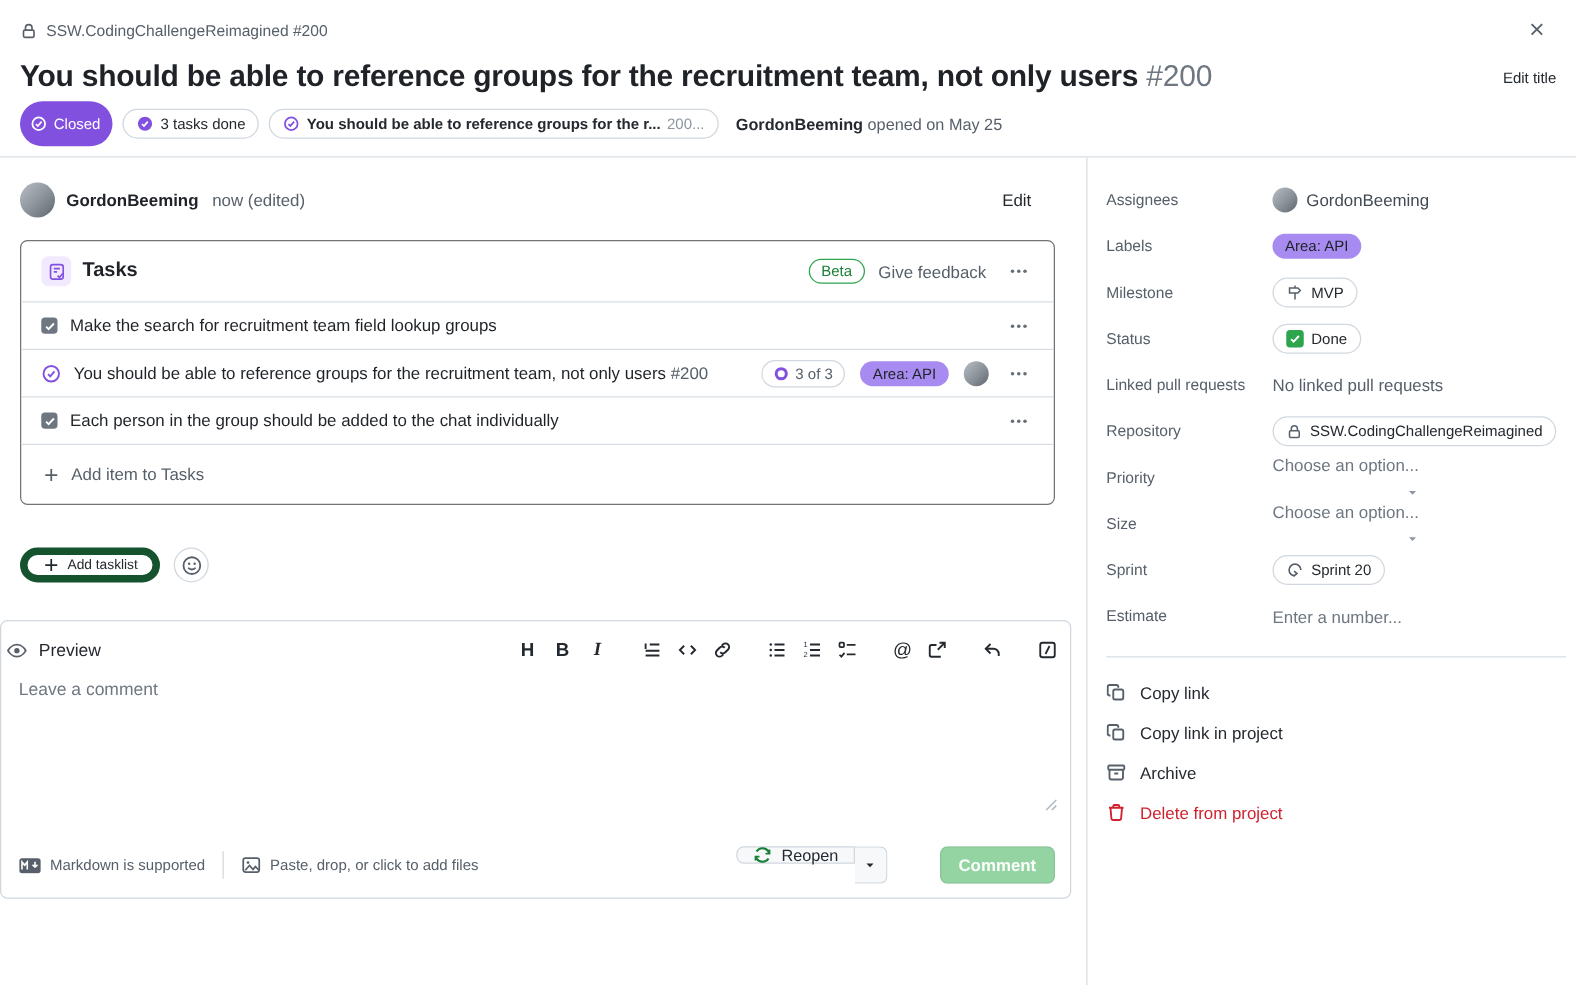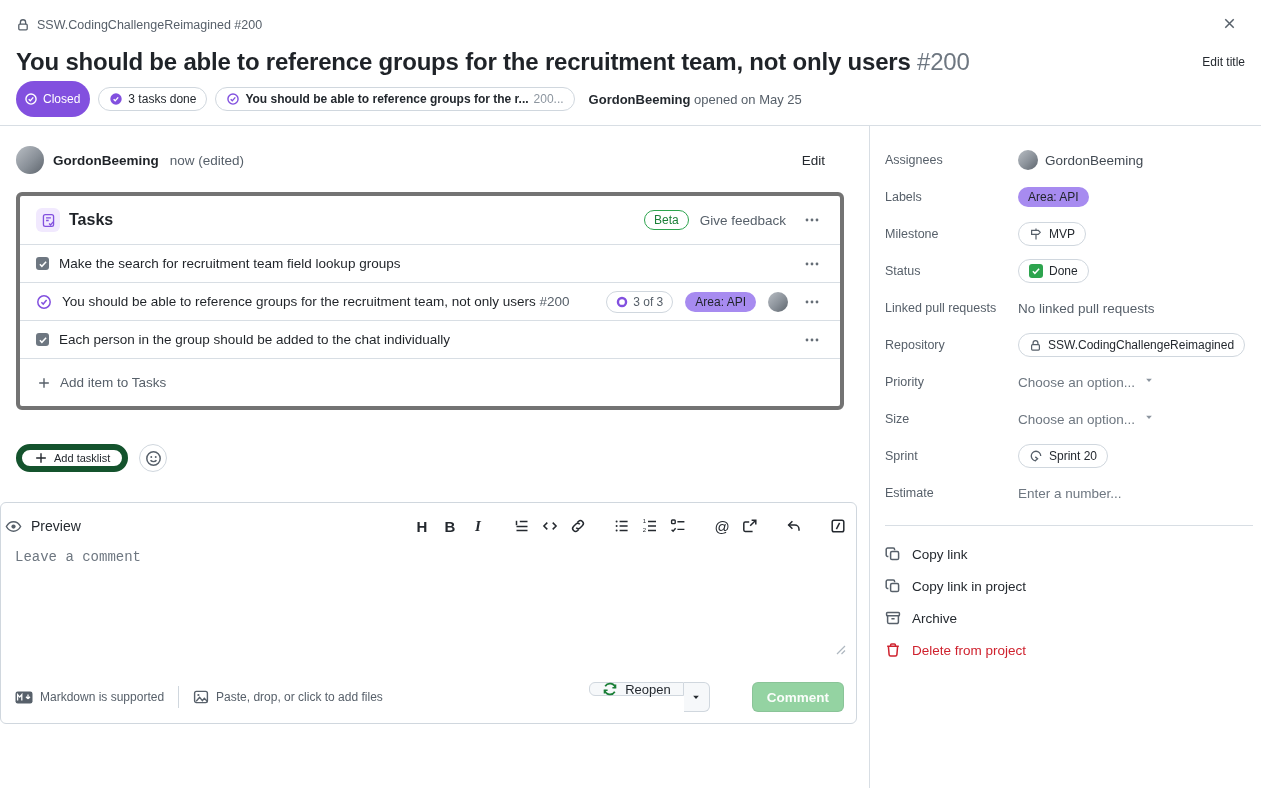--- a/index.html
+++ b/index.html
@@ -31,21 +31,21 @@
 
   
   .comment-head { display:flex; align-items:center; gap:9px; margin:20px 16px 18px 16px; }
   .avatar { border-radius:50%; background:linear-gradient(135deg,#b9bec4 0%,#8a9199 55%,#5d646c 100%); flex:none; }
   .av28 { width:28px; height:28px; } .av20 { width:20px; height:20px; }
   .comment-author { font-weight:600; font-size:13.5px; }
   .comment-time { color:#57606a; font-size:13.5px; margin-left:2px; }
   .edit-link { margin-left:auto; margin-right:28px; background:none; border:none; font-size:13.5px; color:#24292f; cursor:pointer; font-family:inherit; }
 
   
-  .tasks-card { margin:0 25px 0 16px; border:4px solid #737373; border-radius:6px; background:#fff; }
+  .tasks-card { margin:0 25px 0 16px; border:1px solid #737373; border-radius:6px; background:#fff; }
   .tasks-head { display:flex; align-items:center; padding:0 16px; height:48px; }
   .tasks-icon-box { width:24px; height:24px; border-radius:6px; background:#f1e9fe; display:flex; align-items:center; justify-content:center; color:#8250df; }
   .tasks-title { font-size:16px; font-weight:600; margin-left:9px; }
   .beta-pill { margin-left:auto; border:1px solid #2da44e; color:#1a7f37; font-size:12px; font-weight:500; border-radius:999px; height:20px; padding:0 9px; display:flex; align-items:center; background:#fff; }
   .feedback { color:#57606a; font-size:13.5px; margin:0 14px 0 11px; cursor:pointer; }
   .kebab { background:none; border:none; cursor:pointer; padding:2px 4px; color:#656d76; }
   .task-row { display:flex; align-items:center; gap:10px; padding:0 16px; height:38px; border-top:1px solid #d8dee4; font-size:13.5px; }
   .cbx { width:13px; height:13px; border-radius:3px; background:#6e7781; display:flex; align-items:center; justify-content:center; flex:none; cursor:pointer; }
   .task-text { color:#1f2328; }
   .row-kebab { margin-left:auto; }
@@ -65,41 +65,41 @@
   .editor-head { display:flex; align-items:center; padding:0 4px; height:46px; }
   .preview-tab { display:flex; align-items:center; gap:9px; font-size:14px; color:#24292f; cursor:pointer; }
   .toolbar { margin-left:auto; display:flex; align-items:center; }
   .tb-btn { width:28px; height:28px; background:none; border:none; display:flex; align-items:center; justify-content:center; color:#24292f; cursor:pointer; border-radius:4px; }
   .tb-gap { width:16px; }
   .tb-h { font-size:15px; font-weight:600; font-family:"Liberation Sans",sans-serif; }
   .tb-b { font-size:15px; font-weight:700; }
   .tb-i { font-size:15px; font-style:italic; font-family:"Liberation Serif",serif; font-weight:600; }
   .tb-at { font-size:15px; font-weight:400; }
   .editor-body { padding:0 14px; }
-  .editor-body textarea { width:100%; height:118px; border:none; outline:none; resize:none; font-family:Liberation Mono, monospace; font-size:14px; color:#15803d; background:transparent; }
+  .editor-body textarea { width:100%; height:118px; border:none; outline:none; resize:none; font-family:Liberation Sans, sans-serif; font-size:14px; color:#15803d; background:transparent; }
   .editor-body textarea::placeholder { color:#6e7781; }
   .gripper { position:absolute; right:10px; top:142px; color:#afb8c1; }
   .editor-foot { display:flex; align-items:center; height:52px; padding:0 12px 0 14px; }
   .foot-hint { display:flex; align-items:center; gap:7px; font-size:12px; color:#57606a; cursor:pointer; }
   .foot-div { width:1px; height:22px; background:#d0d7de; margin:0 14px; }
   .foot-right { margin-left:auto; display:flex; align-items:center; gap:10px; }
   .reopen-group { display:inline-flex; }
   .reopen-main { display:inline-flex; align-items:center; gap:7px; height:14px; padding:0 12px; background:#f6f8fa; border:1px solid #d0d7de; border-radius:6px 0 0 6px; font-size:13px; font-weight:500; color:#24292f; cursor:pointer; font-family:inherit; }
   .reopen-caret { width:26px; height:30px; background:#f6f8fa; border:1px solid #d0d7de; border-left:none; border-radius:0 6px 6px 0; display:flex; align-items:center; justify-content:center; color:#24292f; cursor:pointer; }
   .comment-btn { height:30px; padding:0 14px; background:#94d3a2; border:1px solid rgba(27,31,36,0.08); border-radius:6px; color:rgba(255,255,255,0.95); font-size:13.5px; font-weight:600; font-family:inherit;margin-left:32px; }
 
   
   .sb-fields { padding-top:22px; }
   .field { display:flex; align-items:center; height:24px; margin-bottom:13px; }
   .field-label { width:133px; flex:none; font-size:12.5px; color:#57606a; }
   .field-value { display:flex; align-items:center; gap:7px; font-size:13.5px; color:#424a53; }
   .sb-pill { display:inline-flex; align-items:center; gap:6px; border:1px solid #d0d7de; border-radius:999px; height:24px; padding:0 10px; font-size:12px; color:#24292f; background:#fff; cursor:pointer; }
   .done-cbx { width:14px; height:14px; border-radius:3px; background:#2da44e; display:flex; align-items:center; justify-content:center; }
   .muted-val { color:#6e7781; font-size:13.5px; }
-  .select-val { display:flex; align-items:flex-start; gap:9px; color:#6e7781; font-size:13.5px; cursor:pointer; }
+  .select-val { display:flex; align-items:flex-end; gap:9px; color:#6e7781; font-size:13.5px; cursor:pointer;flex-direction:column; }
   .sb-divider { border:none; border-top:1px solid #d8dee4; margin:20px 0 12px 0; }
   .sb-menu-item { display:flex; align-items:center; gap:11px; height:32px; font-size:13.5px; color:#24292f; cursor:pointer; }
   .sb-menu-item .mi-icon { color:#57606a; width:16px; display:flex; justify-content:center; }
   .sb-menu-item.danger, .sb-menu-item.danger .mi-icon { color:#cf222e; }
 </style>
 </head>
 <body>
 
 <div class="app">
 

